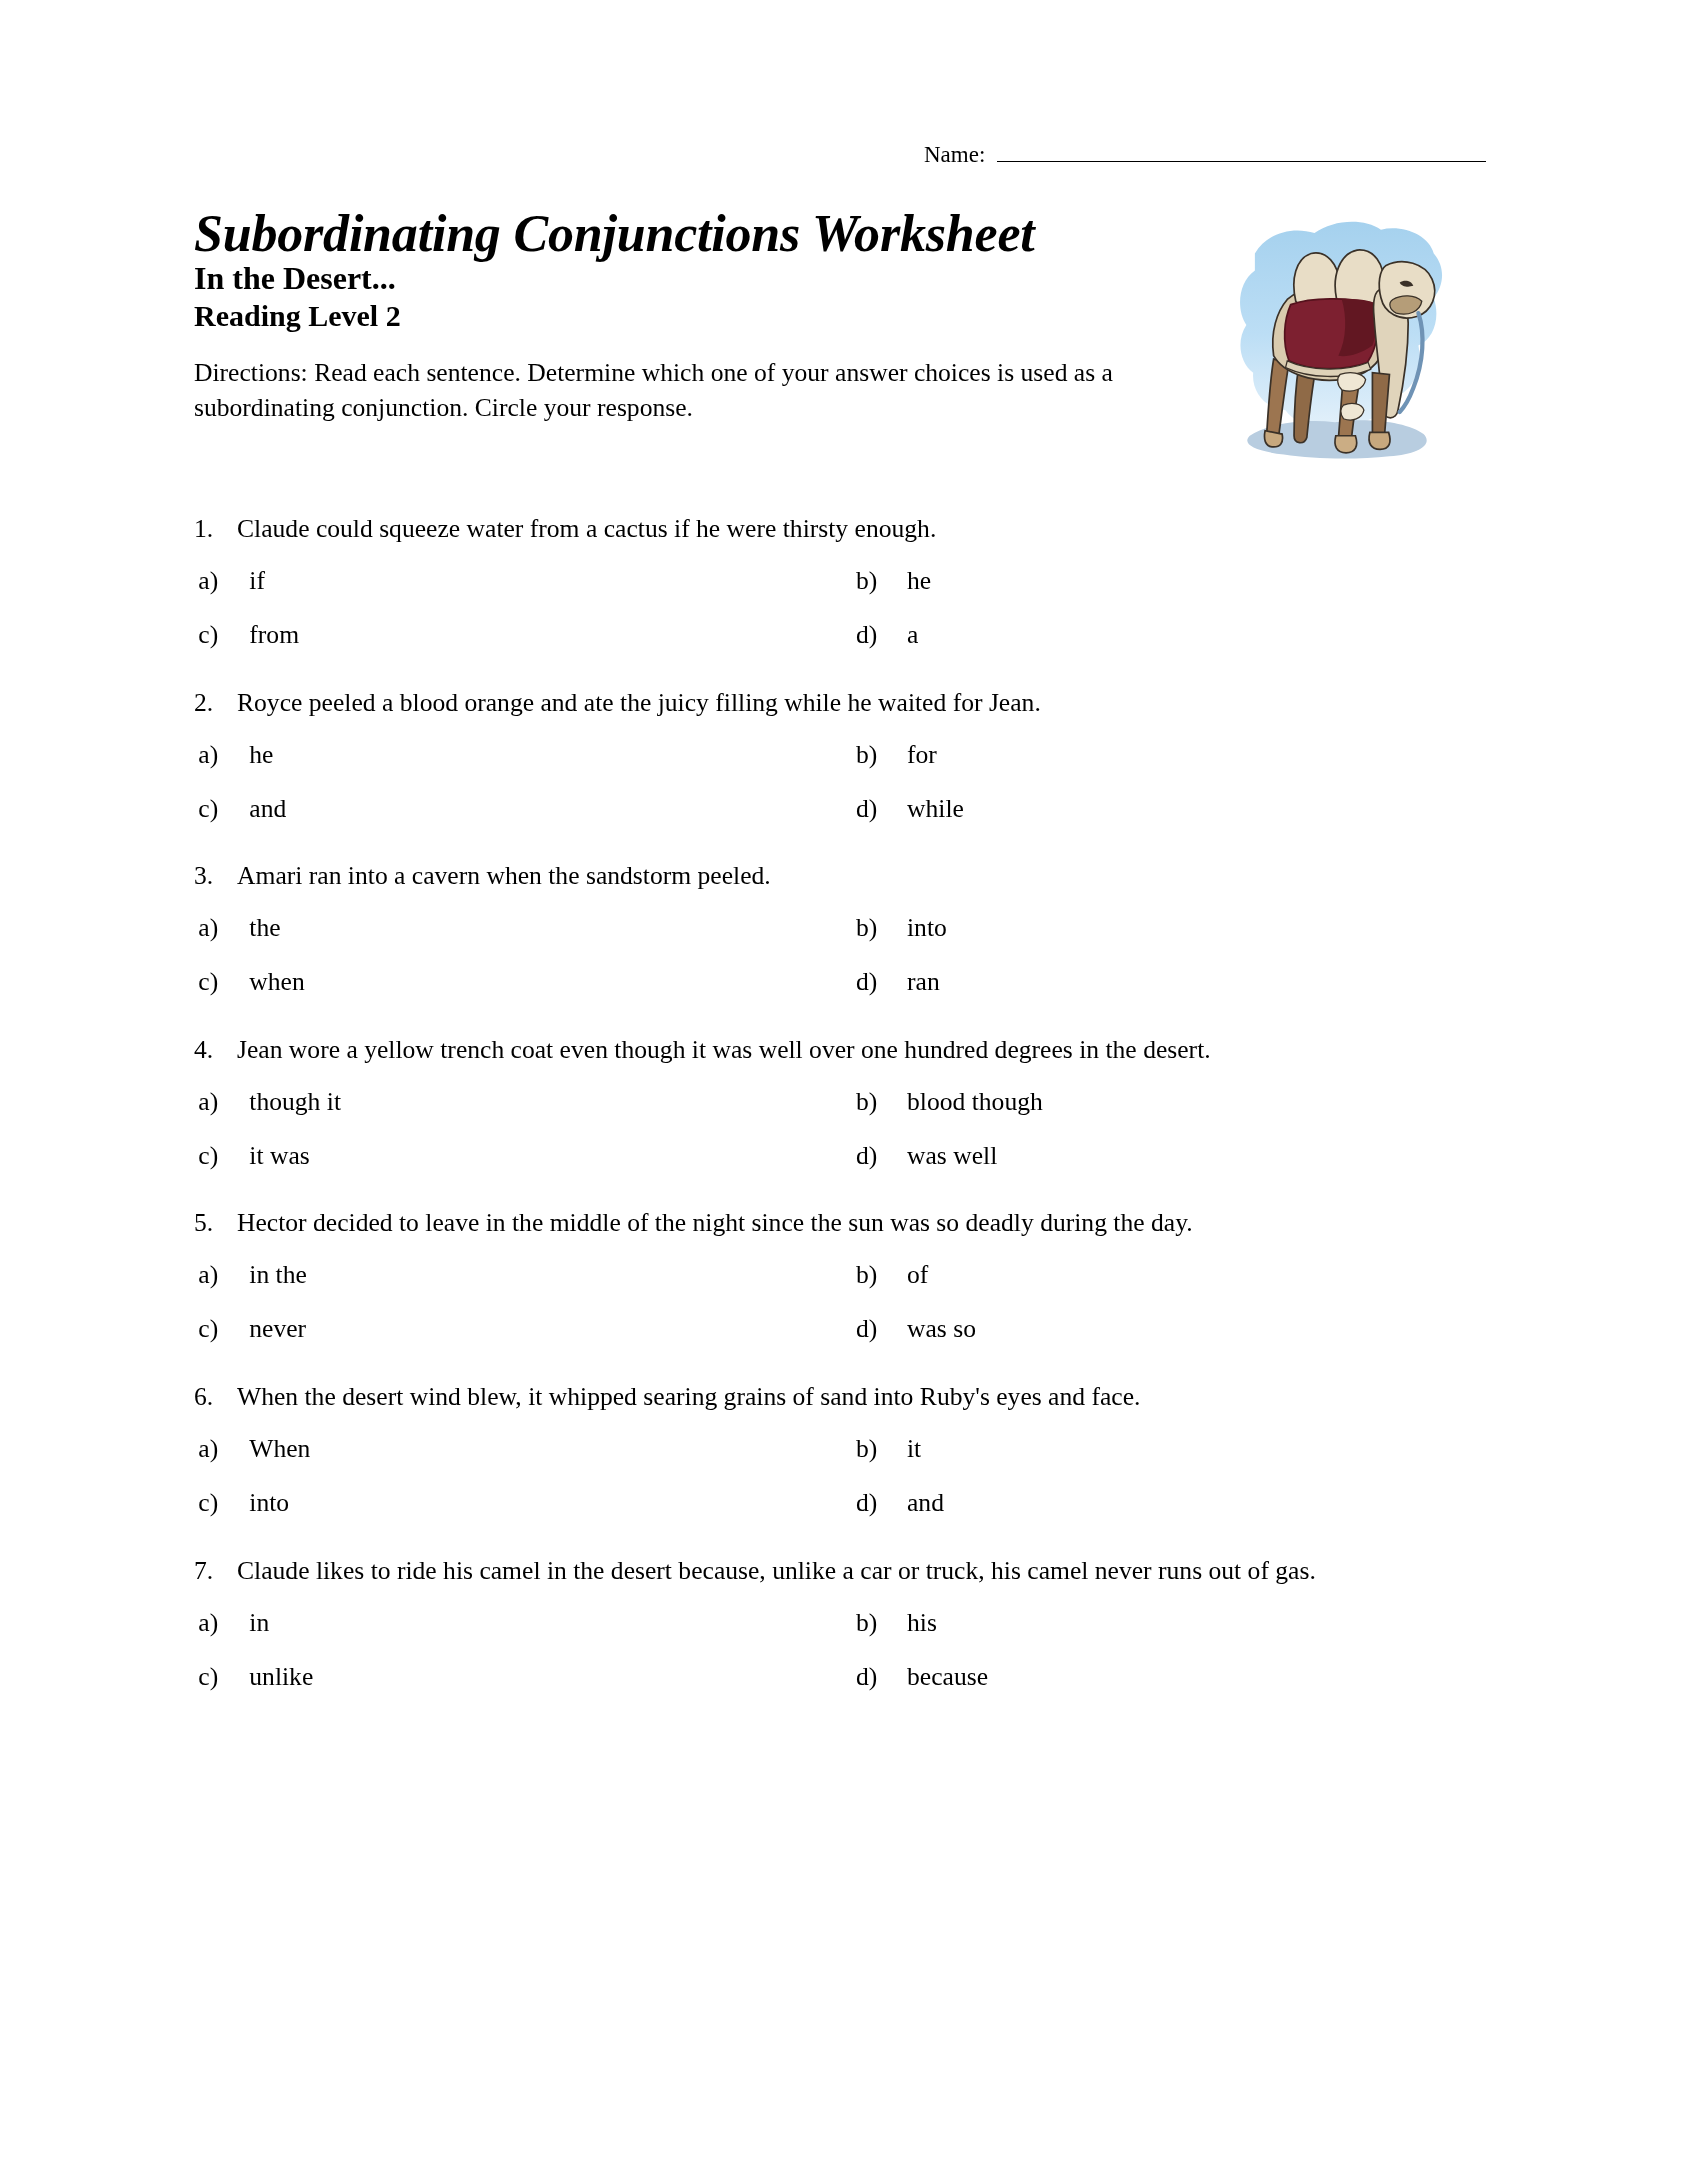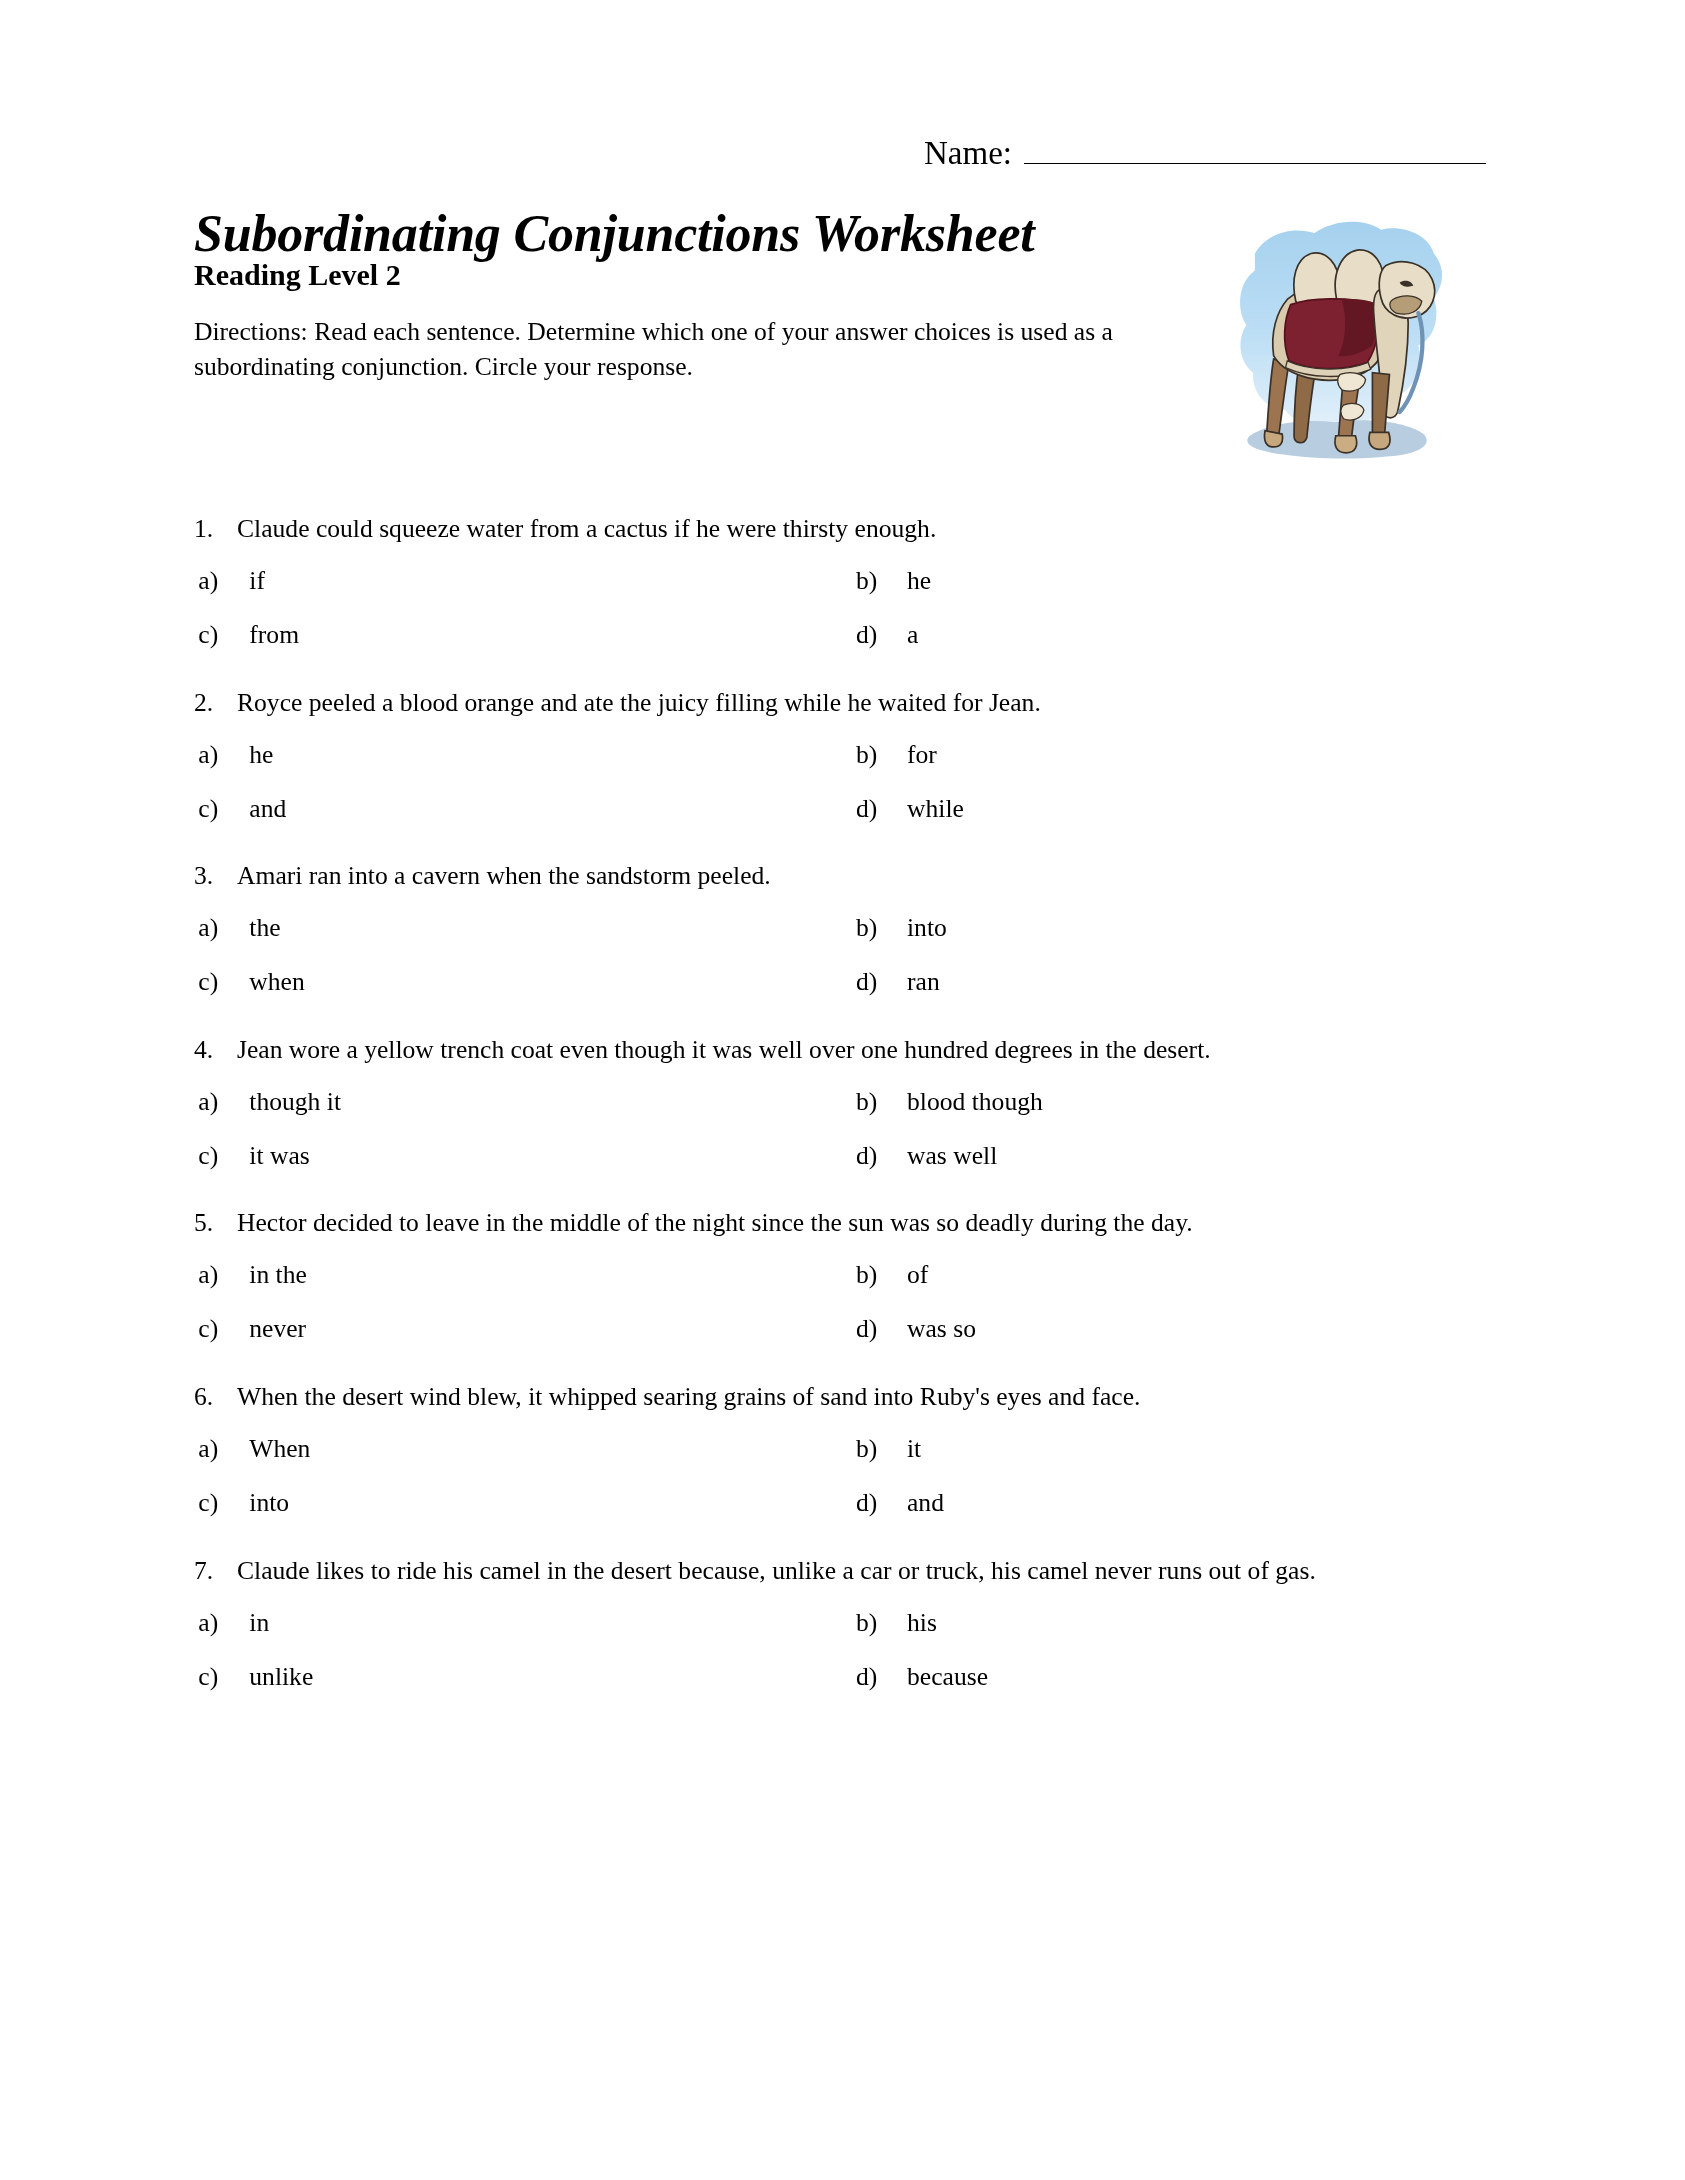--- a/index.html
+++ b/index.html
@@ -26,21 +26,21 @@
   
   .name-row {
     position: absolute;
     left: 924px;
     top: 139px;
     width: 562px;
     display: flex;
     align-items: baseline;
   }
   .name-label {
-    font-size: 33px;
+    font-size: 23px;
     line-height: 29px;
     white-space: nowrap;
   }
   .name-blank {
     flex: 1;
     margin-left: 12px;
     border-bottom: 1.7px solid #000;
     height: 22px;
   }
 
@@ -152,20 +152,21 @@
 
 <div class="page">
 
   <div class="name-row">
     <span class="name-label">Name:</span>
     <span class="name-blank"></span>
   </div>
 
   <div class="header">
     <div class="title-main">Subordinating Conjunctions Worksheet</div>
+    <div class="title-sub">In the Desert...</div>
     <div class="reading-level">Reading Level 2</div>
     <div class="directions"><b>Directions:</b><span> Read each sentence. Determine which one of your answer choices is used as a subordinating conjunction. Circle your response.</span></div>
   </div>
 
   <div class="camel-figure">
     <svg width="247" height="277" viewBox="0 0 290 325" xmlns="http://www.w3.org/2000/svg">
       <defs>
         <linearGradient id="skyGrad" x1="0" y1="0" x2="0" y2="1">
           <stop offset="0%" stop-color="#a5d1ee"></stop>
           <stop offset="55%" stop-color="#bcdef5"></stop>

